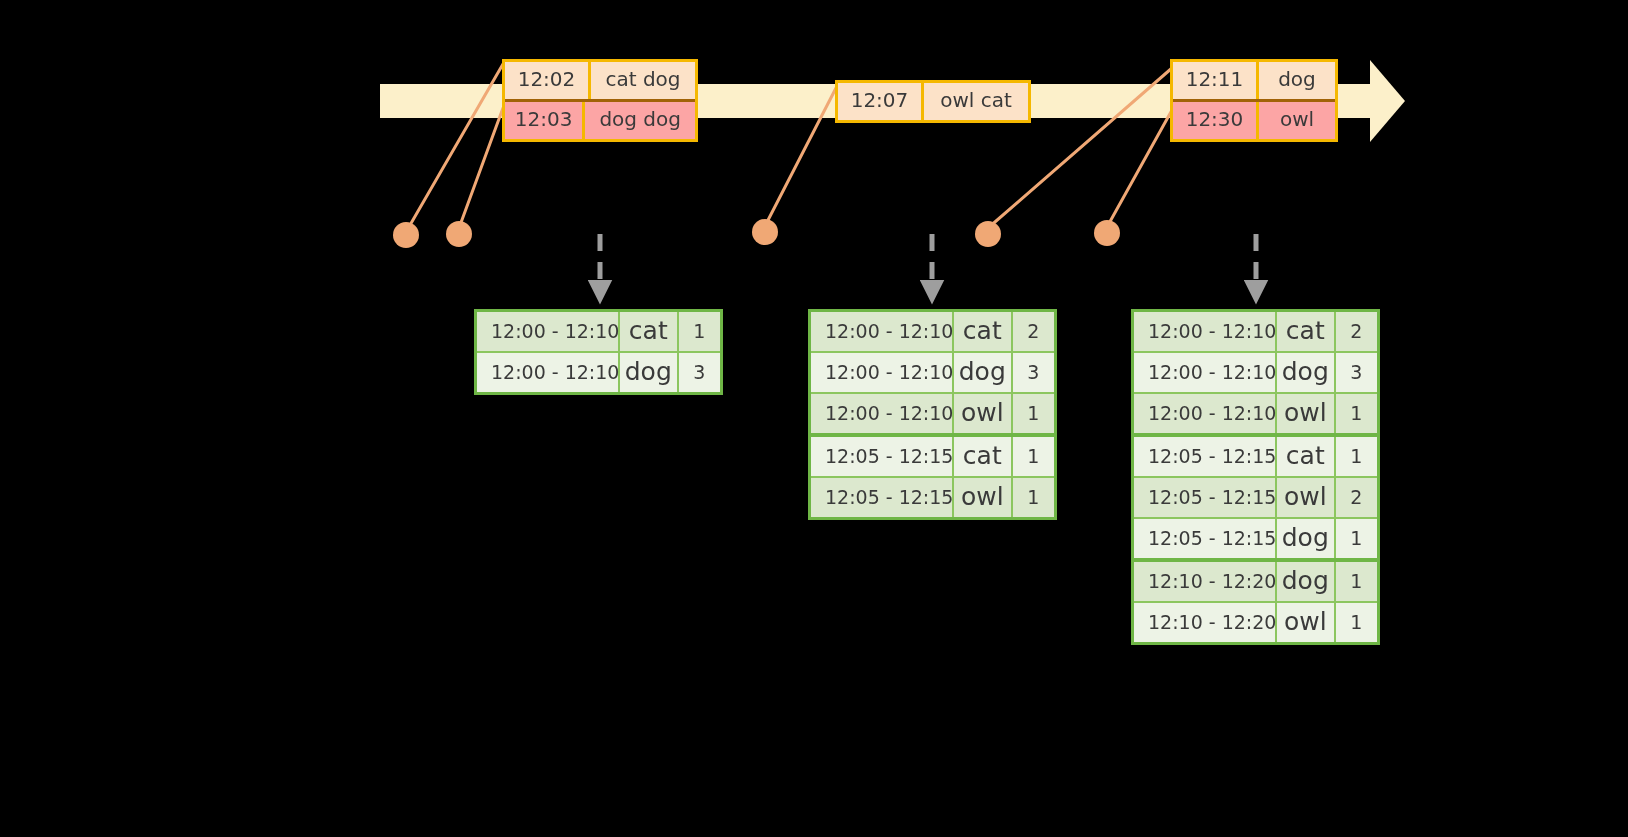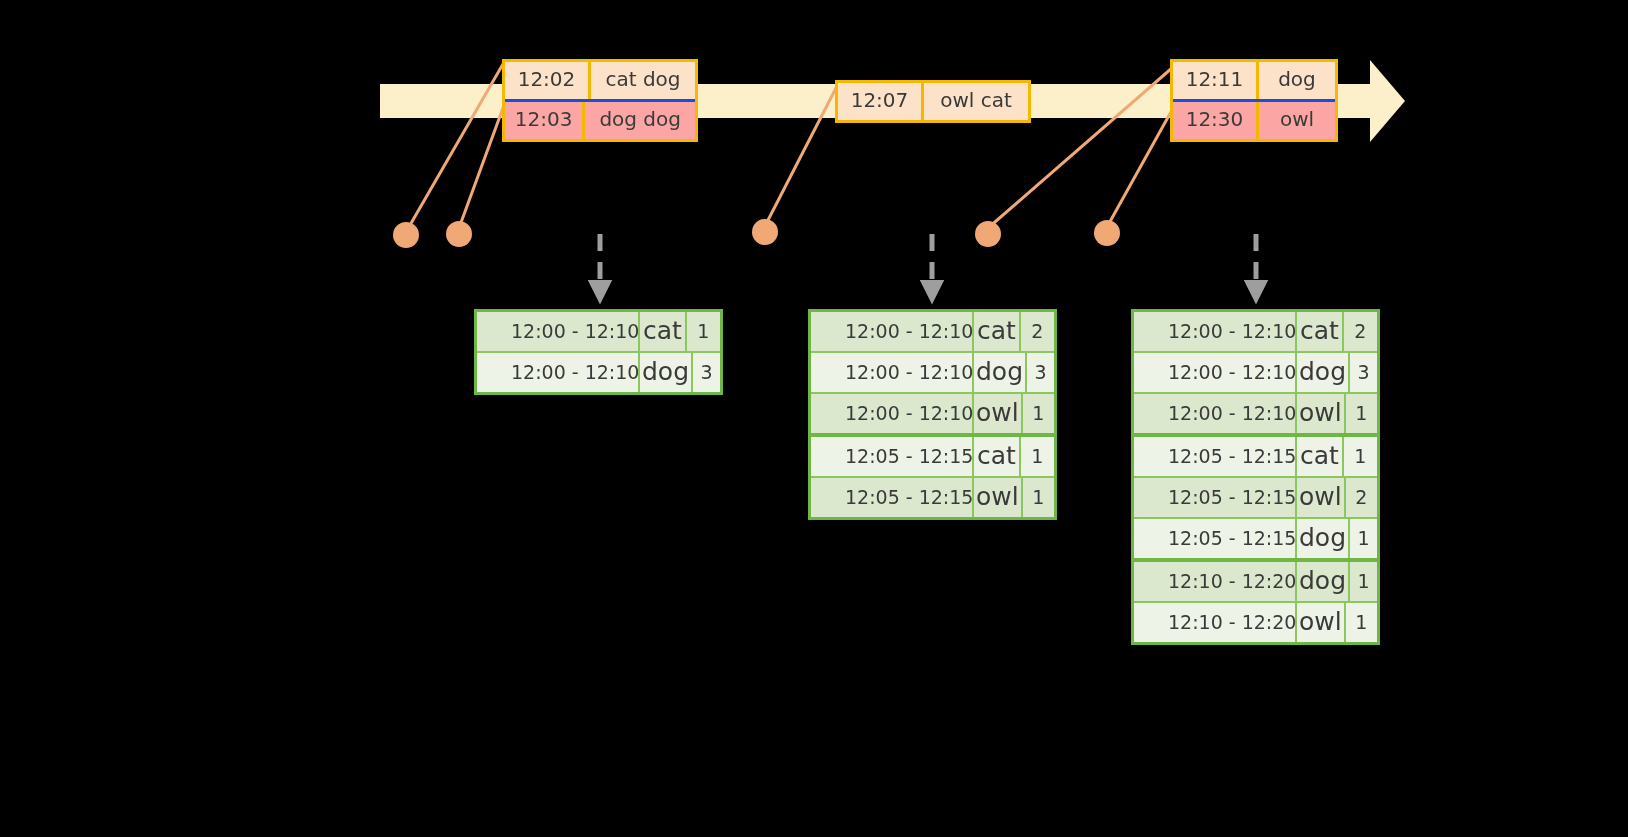--- a/index.html
+++ b/index.html
@@ -31,21 +31,21 @@
   .event-box {
     position: absolute;
     border: 3px solid #F5B800;
     box-sizing: border-box;
     background: #FDEFE0;
     z-index: 5;
   }
   .event-row {
     display: flex;
     align-items: stretch;
-    border-bottom: 3px solid #1d4ed8;
+    border-bottom: 3px solid #a16207;
   }
   .event-row:last-child { border-bottom: none; }
   .event-row.shade-a { background: #FCE2C8; }
   .event-row.shade-b { background: #fca5a5; }
 
   .event-time {
     width: 86px;
     text-align: center;
     font-size: 20px;
     color: #3A3A3A;
@@ -70,21 +70,20 @@
   .result-table {
     position: absolute;
     border: 3px solid #6FB646;
     box-sizing: border-box;
     background: #EAF2E2;
     z-index: 5;
   }
   .res-row {
     display: flex;
     align-items: flex-start;
-    padding-left: 20px;
   }
   .res-row.band-dark { background: #DCE8CE; }
   .res-row.band-light { background: #EDF3E6; }
   .res-row.group-end { border-bottom: 4px solid #6FB646; }
   .res-row.thin-sep { border-bottom: 2px solid #8CC65F; }
 
   .res-window {
     text-align: center;
     font-size: 19px;
     color: #3A3A3A;

